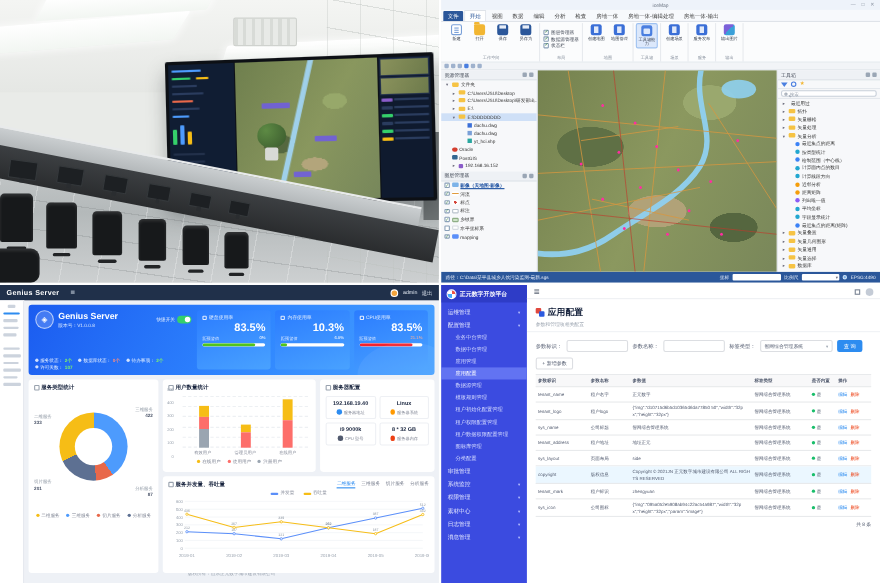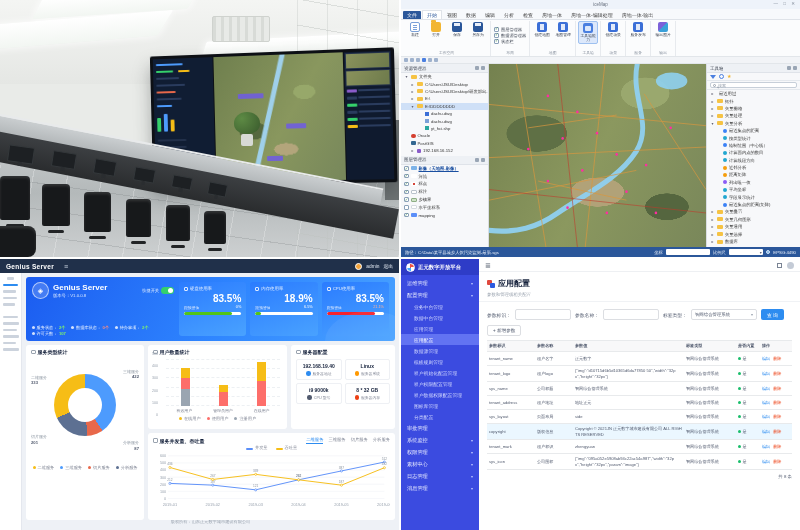--- a/index.html
+++ b/index.html
@@ -830,21 +830,21 @@
                 </div>
                 <div class="mtrack">
                   <div class="mfill" style="width: 83.5%; background: rgb(82, 196, 26);"></div>
                 </div>
               </div>
               <div class="mcard">
                 <div class="mtitle">
                   <span class="mico"></span>
                   <span>内存使用率</span>
                 </div>
-                <div class="mval">18.9%</div>
+                <div class="mval">10.3%</div>
                 <div class="mdelta">
                   <span>距预警值</span>
                   <span style="color: rgb(255, 255, 255);">6.5%</span>
                 </div>
                 <div class="mtrack">
                   <div class="mfill" style="width: 10.3%; background: rgb(82, 196, 26);"></div>
                 </div>
               </div>
               <div class="mcard">
                 <div class="mtitle">

